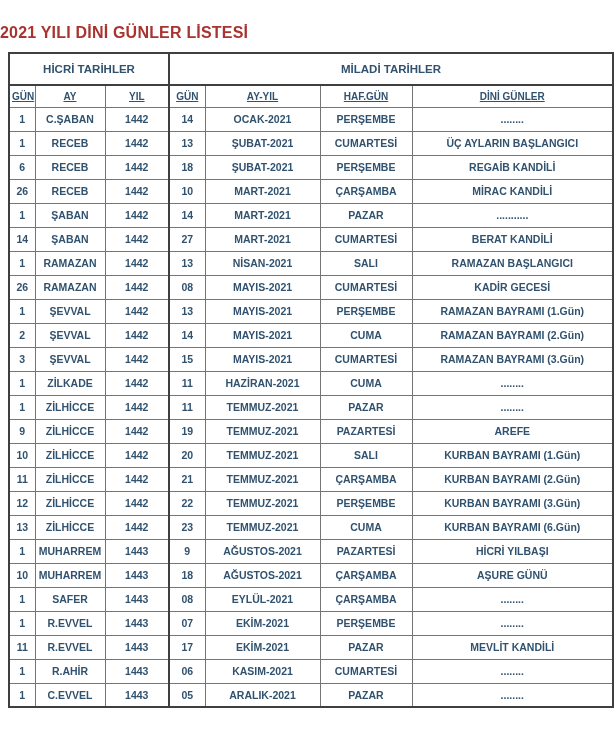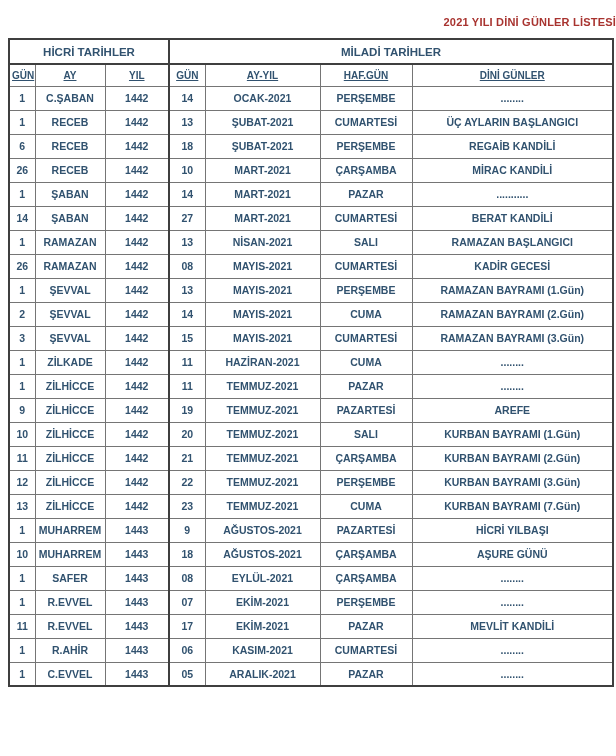--- a/index.html
+++ b/index.html
@@ -17,23 +17,23 @@
   }
   body {
     width: 616px;
     height: 756px;
     font-family: "Liberation Sans", sans-serif;
     font-weight: bold;
     color: var(--text-color);
     overflow: hidden;
   }
   .page-title {
-    text-align: right;
-    padding-top: 16px;
-    font-size: 11px;
+    text-align: left;
+    padding-top: 24px;
+    font-size: 16px;
     letter-spacing: 0.2px;
     color: var(--title-color);
   }
   table.days-table {
     border-collapse: collapse;
     table-layout: fixed;
     margin: 10px 0 0 8px;
     width: 604px;
     border: 2px solid var(--border-dark);
   }
@@ -42,21 +42,21 @@
     text-align: center;
     vertical-align: middle;
     color: var(--text-color);
     padding: 0 2px;
     white-space: nowrap;
     overflow: hidden;
   }
   tr.group-header-row th {
     border: 2px solid var(--border-dark);
     font-size: 11.5px;
-    height: 25px;
+    height: 32px;
   }
   tr.column-header-row th {
     font-size: 10px;
     height: 22px;
     text-decoration: underline;
   }
   tbody td {
     font-size: 10.5px;
     height: 24px;
   }
@@ -249,21 +249,21 @@
           <td>PERŞEMBE</td>
           <td>KURBAN BAYRAMI (3.Gün)</td>
         </tr>
         <tr>
           <td>13</td>
           <td>ZİLHİCCE</td>
           <td>1442</td>
           <td class="sep">23</td>
           <td>TEMMUZ-2021</td>
           <td>CUMA</td>
-          <td>KURBAN BAYRAMI (7.Gün)</td>
+          <td>KURBAN BAYRAMI (6.Gün)</td>
         </tr>
         <tr>
           <td>1</td>
           <td>MUHARREM</td>
           <td>1443</td>
           <td class="sep">9</td>
           <td>AĞUSTOS-2021</td>
           <td>PAZARTESİ</td>
           <td>HİCRİ YILBAŞI</td>
         </tr>

